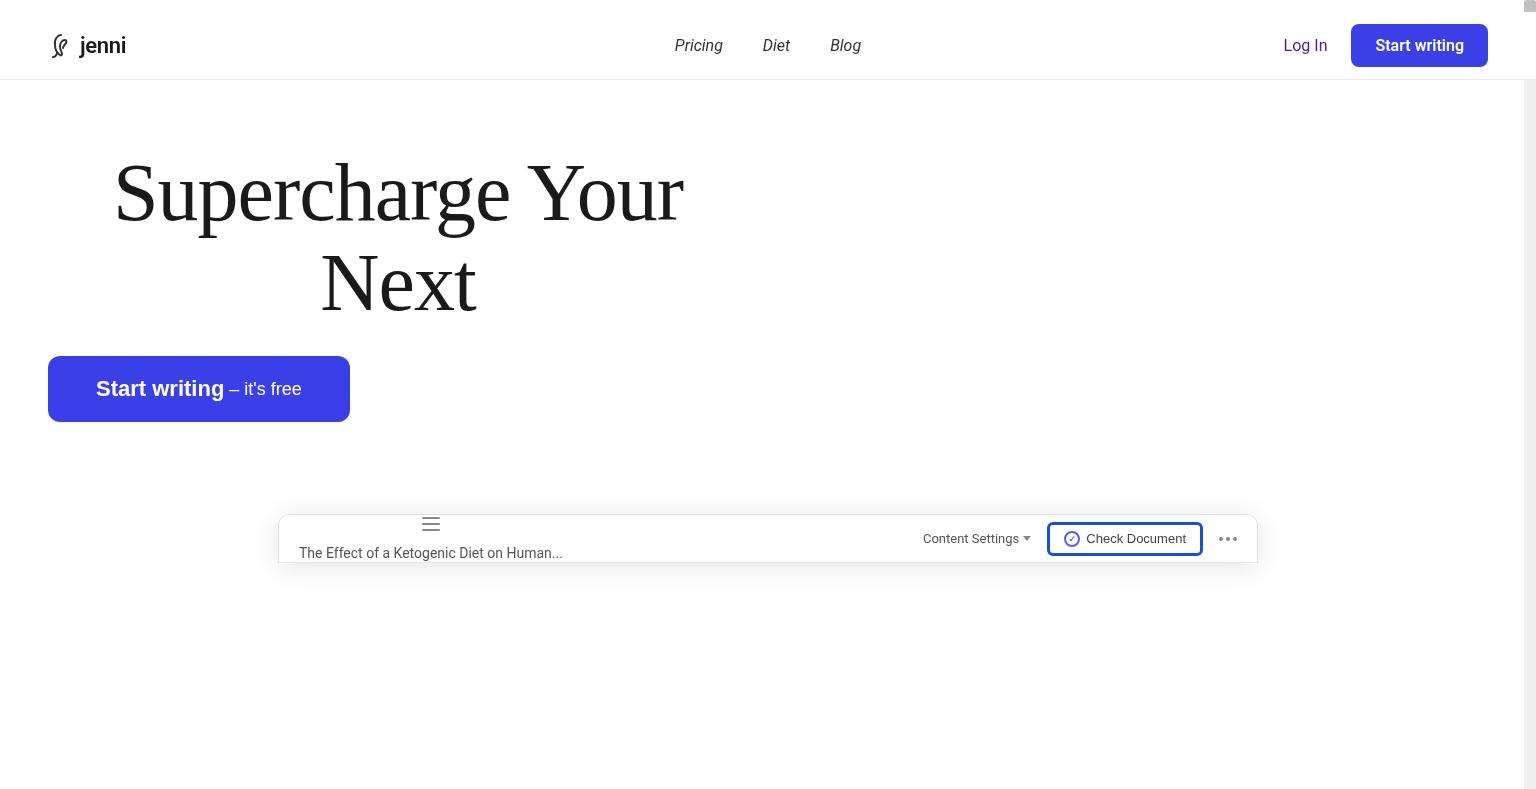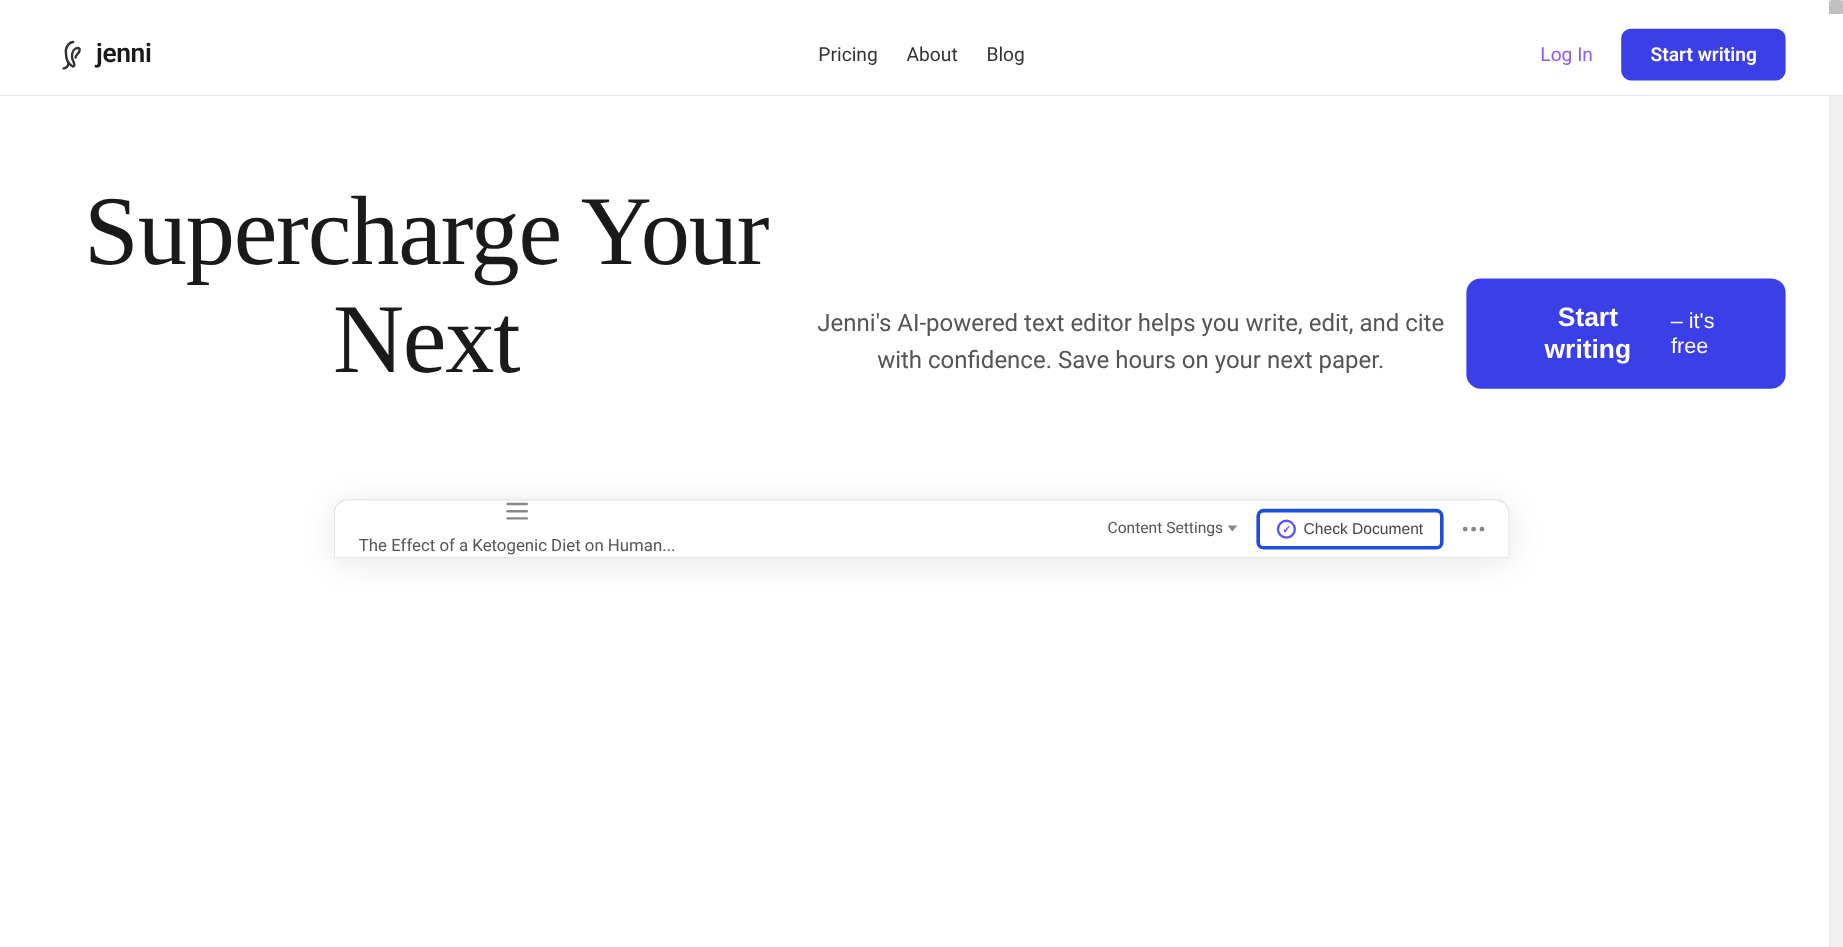--- a/index.html
+++ b/index.html
@@ -42,42 +42,43 @@
     .nav-logo-text {
       font-size: 22px;
       font-weight: 600;
       color: #1a1a1a;
       letter-spacing: -0.3px;
     }
 
     .nav-links {
       display: flex;
       align-items: center;
-      gap: 24px;
+      gap: 40px;
       position: absolute;
       left: 50%;
       transform: translateX(-50%);
+      font-style: italic;
     }
 
     .nav-link {
       font-size: 16px;
       color: #333;
       text-decoration: none;
       font-weight: 400;
     }
 
     .nav-right {
       display: flex;
       align-items: center;
       gap: 24px;
     }
 
     .nav-login {
       font-size: 16px;
-      color: #8b5cf6;
+      color: #4c1d95;
       text-decoration: none;
       font-weight: 400;
     }
 
     .nav-cta {
       background: #3b3fe8;
       color: #fff;
       border: none;
       border-radius: 8px;
       padding: 12px 24px;
@@ -101,22 +102,22 @@
       height: 60px;
       background: #c0c0c0;
       border-radius: 3px;
       position: absolute;
       top: 0;
     }
 
     
     .hero {
       display: flex;
-      flex-direction: row;
-      align-items: flex-end;
+      flex-direction: column;
+      align-items: flex-start;
       text-align: center;
       padding: 80px 48px 40px;
     }
 
     .hero-title {
       font-family: Georgia, 'Times New Roman', serif;
       font-size: 82px;
       font-weight: 400;
       line-height: 1.1;
       color: #1a1a1a;
@@ -386,36 +387,35 @@
   <a class="nav-logo" href="#">
     <svg class="nav-logo-icon" viewBox="0 0 26 26" fill="none" xmlns="http://www.w3.org/2000/svg">
       <path d="M13 2 C10 2, 6 6, 7 12 C7 16, 9 20, 12 22 C13 23, 14 22, 14 21 C14 19, 12 17, 12 14 C12 10, 14 7, 17 7 C18 7, 19 8, 18 10 C17 12, 15 13, 15 15" stroke="#333" stroke-width="2" stroke-linecap="round" fill="none"></path>
       <path d="M9 20 C9 22, 7 24, 5 24" stroke="#333" stroke-width="2" stroke-linecap="round" fill="none"></path>
     </svg>
     <span class="nav-logo-text">jenni</span>
   </a>
 
   <div class="nav-links">
     <a class="nav-link" href="#">Pricing</a>
-    <a class="nav-link" href="#">About</a>
+    <a class="nav-link" href="#">Diet</a>
     <a class="nav-link" href="#">Blog</a>
   </div>
 
   <div class="nav-right">
     <a class="nav-login" href="#">Log In</a>
     <a class="nav-cta" href="#">Start writing</a>
   </div>
 </nav>
 
 <section class="hero">
   <h1 class="hero-title">
     <span>Supercharge Your Next</span><br>
   </h1>
 
-  <p class="hero-subtitle">Jenni's AI-powered text editor helps you write, edit, and cite with confidence. Save hours on your next paper.</p>
 
   <button class="hero-cta">
     <span class="hero-cta-main">Start writing</span>
     <span class="hero-cta-sub">&nbsp;– it's free</span>
   </button>
 
 </section>
 
 <div class="preview-wrap">
   <div class="preview-window">

